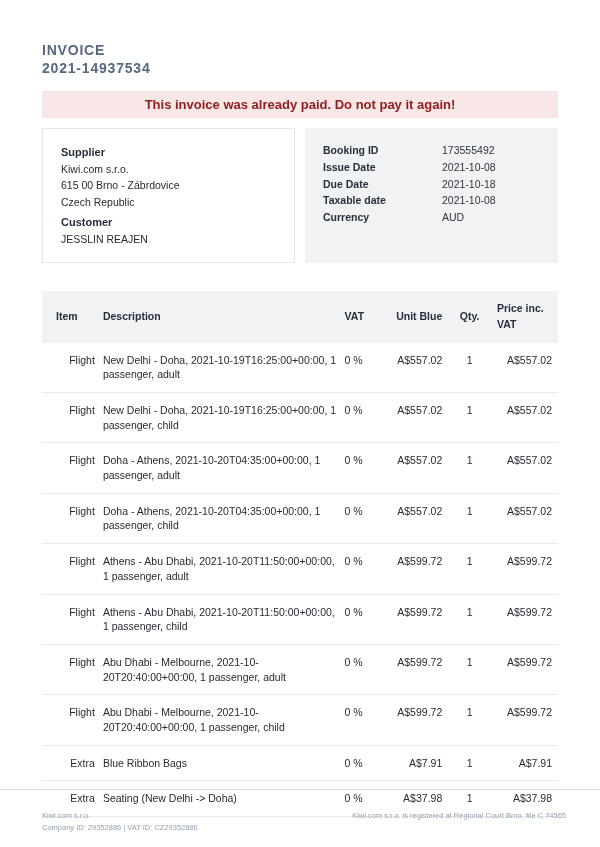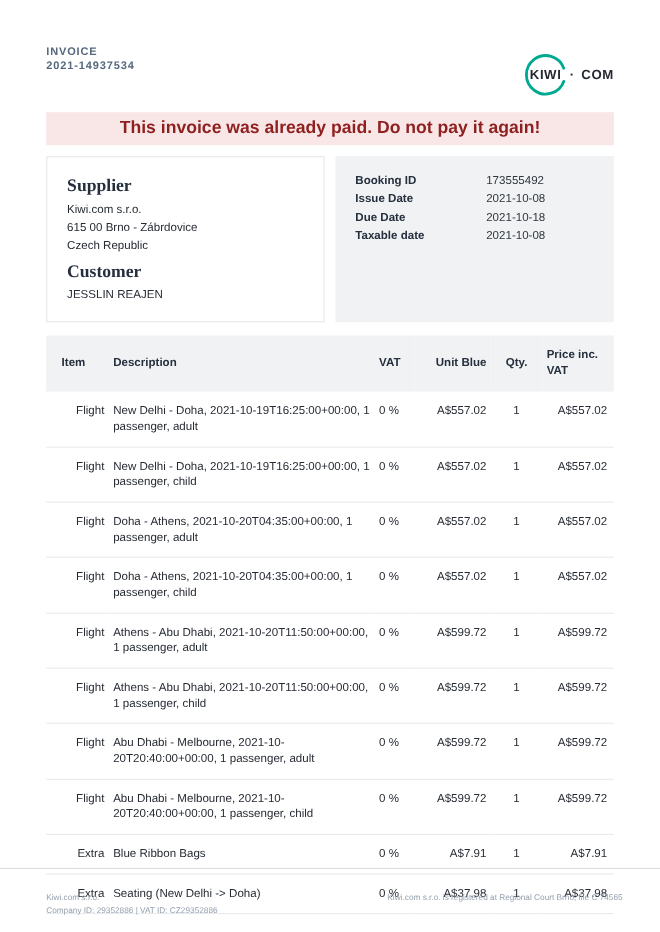--- a/index.html
+++ b/index.html
@@ -7,68 +7,68 @@
   body {
     font-family: "Liberation Sans", "DejaVu Sans", sans-serif;
     background: #ffffff;
     color: #262b33;
     position: relative;
   }
   .page { padding: 42px 42px 0 42px; }
 
   
   .header-row { display: flex; justify-content: space-between; align-items: flex-start; }
-  .title-block { color: #55687e; font-weight: bold; font-size: 10px; letter-spacing: 0.8px; line-height: 1.25; }
+  .title-block { color: #55687e; font-weight: bold; font-size: 14px; letter-spacing: 0.8px; line-height: 1.25; }
   .logo { display: flex; align-items: center; margin-top: 6px; }
   .logo-circle {
     width: 40px; height: 40px; flex: 0 0 auto;
     display: flex; align-items: center; justify-content: center;
   }
   .logo-kiwi {
     position: absolute;
     font-size: 12px; font-weight: bold; color: #252a31; letter-spacing: 0.5px;
   }
   .logo-rest { font-size: 12px; font-weight: bold; color: #252a31; letter-spacing: 0.5px; margin-left: 2px; }
   .logo-dot { color: #252a31; margin-right: 4px; }
 
   
   .banner {
     margin-top: 14px;
     background: #f9e7e7;
     color: #8f2020;
-    font-size: 16px;
+    font-size: 13px;
     font-weight: bold;
     text-align: center;
     padding: 6px 4px;
   }
 
   
   .boxes { display: flex; gap: 10px; margin-top: 10px; }
   .supplier-box {
     width: 253px; flex: 0 0 auto;
     border: 1px solid #e4e6e8;
     background: #ffffff;
     padding: 15px 18px;
     font-size: 10.5px;
     line-height: 1.55;
   }
-  .box-heading { font-weight: bold; color: #252f3d; font-size: 16px; font-family: Liberation Serif, serif; }
+  .box-heading { font-weight: bold; color: #252f3d; font-size: 11px; }
   .customer-block { margin-top: 4px; }
   .booking-box {
     flex: 1 1 auto;
     background: #f0f2f4;
     padding: 14px 18px;
     font-size: 10.5px;
   }
   .booking-row { display: flex; line-height: 1.6; gap: 19px; }
   .booking-label { width: 100px; flex: 0 0 auto; font-weight: bold; color: #252f3d; }
   .booking-value { color: #30363d; }
 
   
-  .items-table { width: 100%; border-collapse: collapse; margin-top: 12px; font-size: 10.5px; }
+  .items-table { width: 100%; border-collapse: collapse; margin-top: 28px; font-size: 10.5px; }
   .items-table thead th {
     background: #f0f2f4;
     font-weight: bold;
     color: #252f3d;
     text-align: left;
     vertical-align: middle;
     padding: 10px 4px;
     height: 48px;
     line-height: 1.5;
   }
@@ -107,30 +107,20 @@
 </head>
 <body>
 
 <div class="page">
 
   <div class="header-row">
     <div class="title-block">
       <div>INVOICE</div>
       <div>2021-14937534</div>
     </div>
-    <div class="logo">
-      <span class="logo-circle">
-        <svg width="40" height="40" viewBox="0 0 40 40">
-          <path d="M 36.5 14 A 17.5 17.5 0 1 0 36.5 26" fill="none" stroke="#00a991" stroke-width="2.6" stroke-linecap="round"></path>
-        </svg>
-        <span class="logo-kiwi">KIWI</span>
-      </span>
-      <span class="logo-rest"><span class="logo-dot">·</span></span>
-      <span class="logo-rest">COM</span>
-    </div>
   </div>
 
   <div class="banner">This invoice was already paid. Do not pay it again!</div>
 
   <div class="boxes">
     <div class="supplier-box">
       <div class="box-heading">Supplier</div>
       <div>Kiwi.com s.r.o.</div>
       <div>615 00 Brno - Zábrdovice</div>
       <div>Czech Republic</div>
@@ -150,20 +140,24 @@
         <span class="booking-value">2021-10-08</span>
       </div>
       <div class="booking-row">
         <span class="booking-label">Due Date</span>
         <span class="booking-value">2021-10-18</span>
       </div>
       <div class="booking-row">
         <span class="booking-label">Taxable date</span>
         <span class="booking-value">2021-10-08</span>
       </div>
+      <div class="booking-row">
+        <span class="booking-label">Currency</span>
+        <span class="booking-value">AUD</span>
+      </div>
     </div>
   </div>
 
   <table class="items-table">
     <thead>
       <tr>
         <th class="col-item">Item</th>
         <th class="col-desc">Description</th>
         <th class="col-vat">VAT</th>
         <th class="col-unit">Unit Blue</th>

